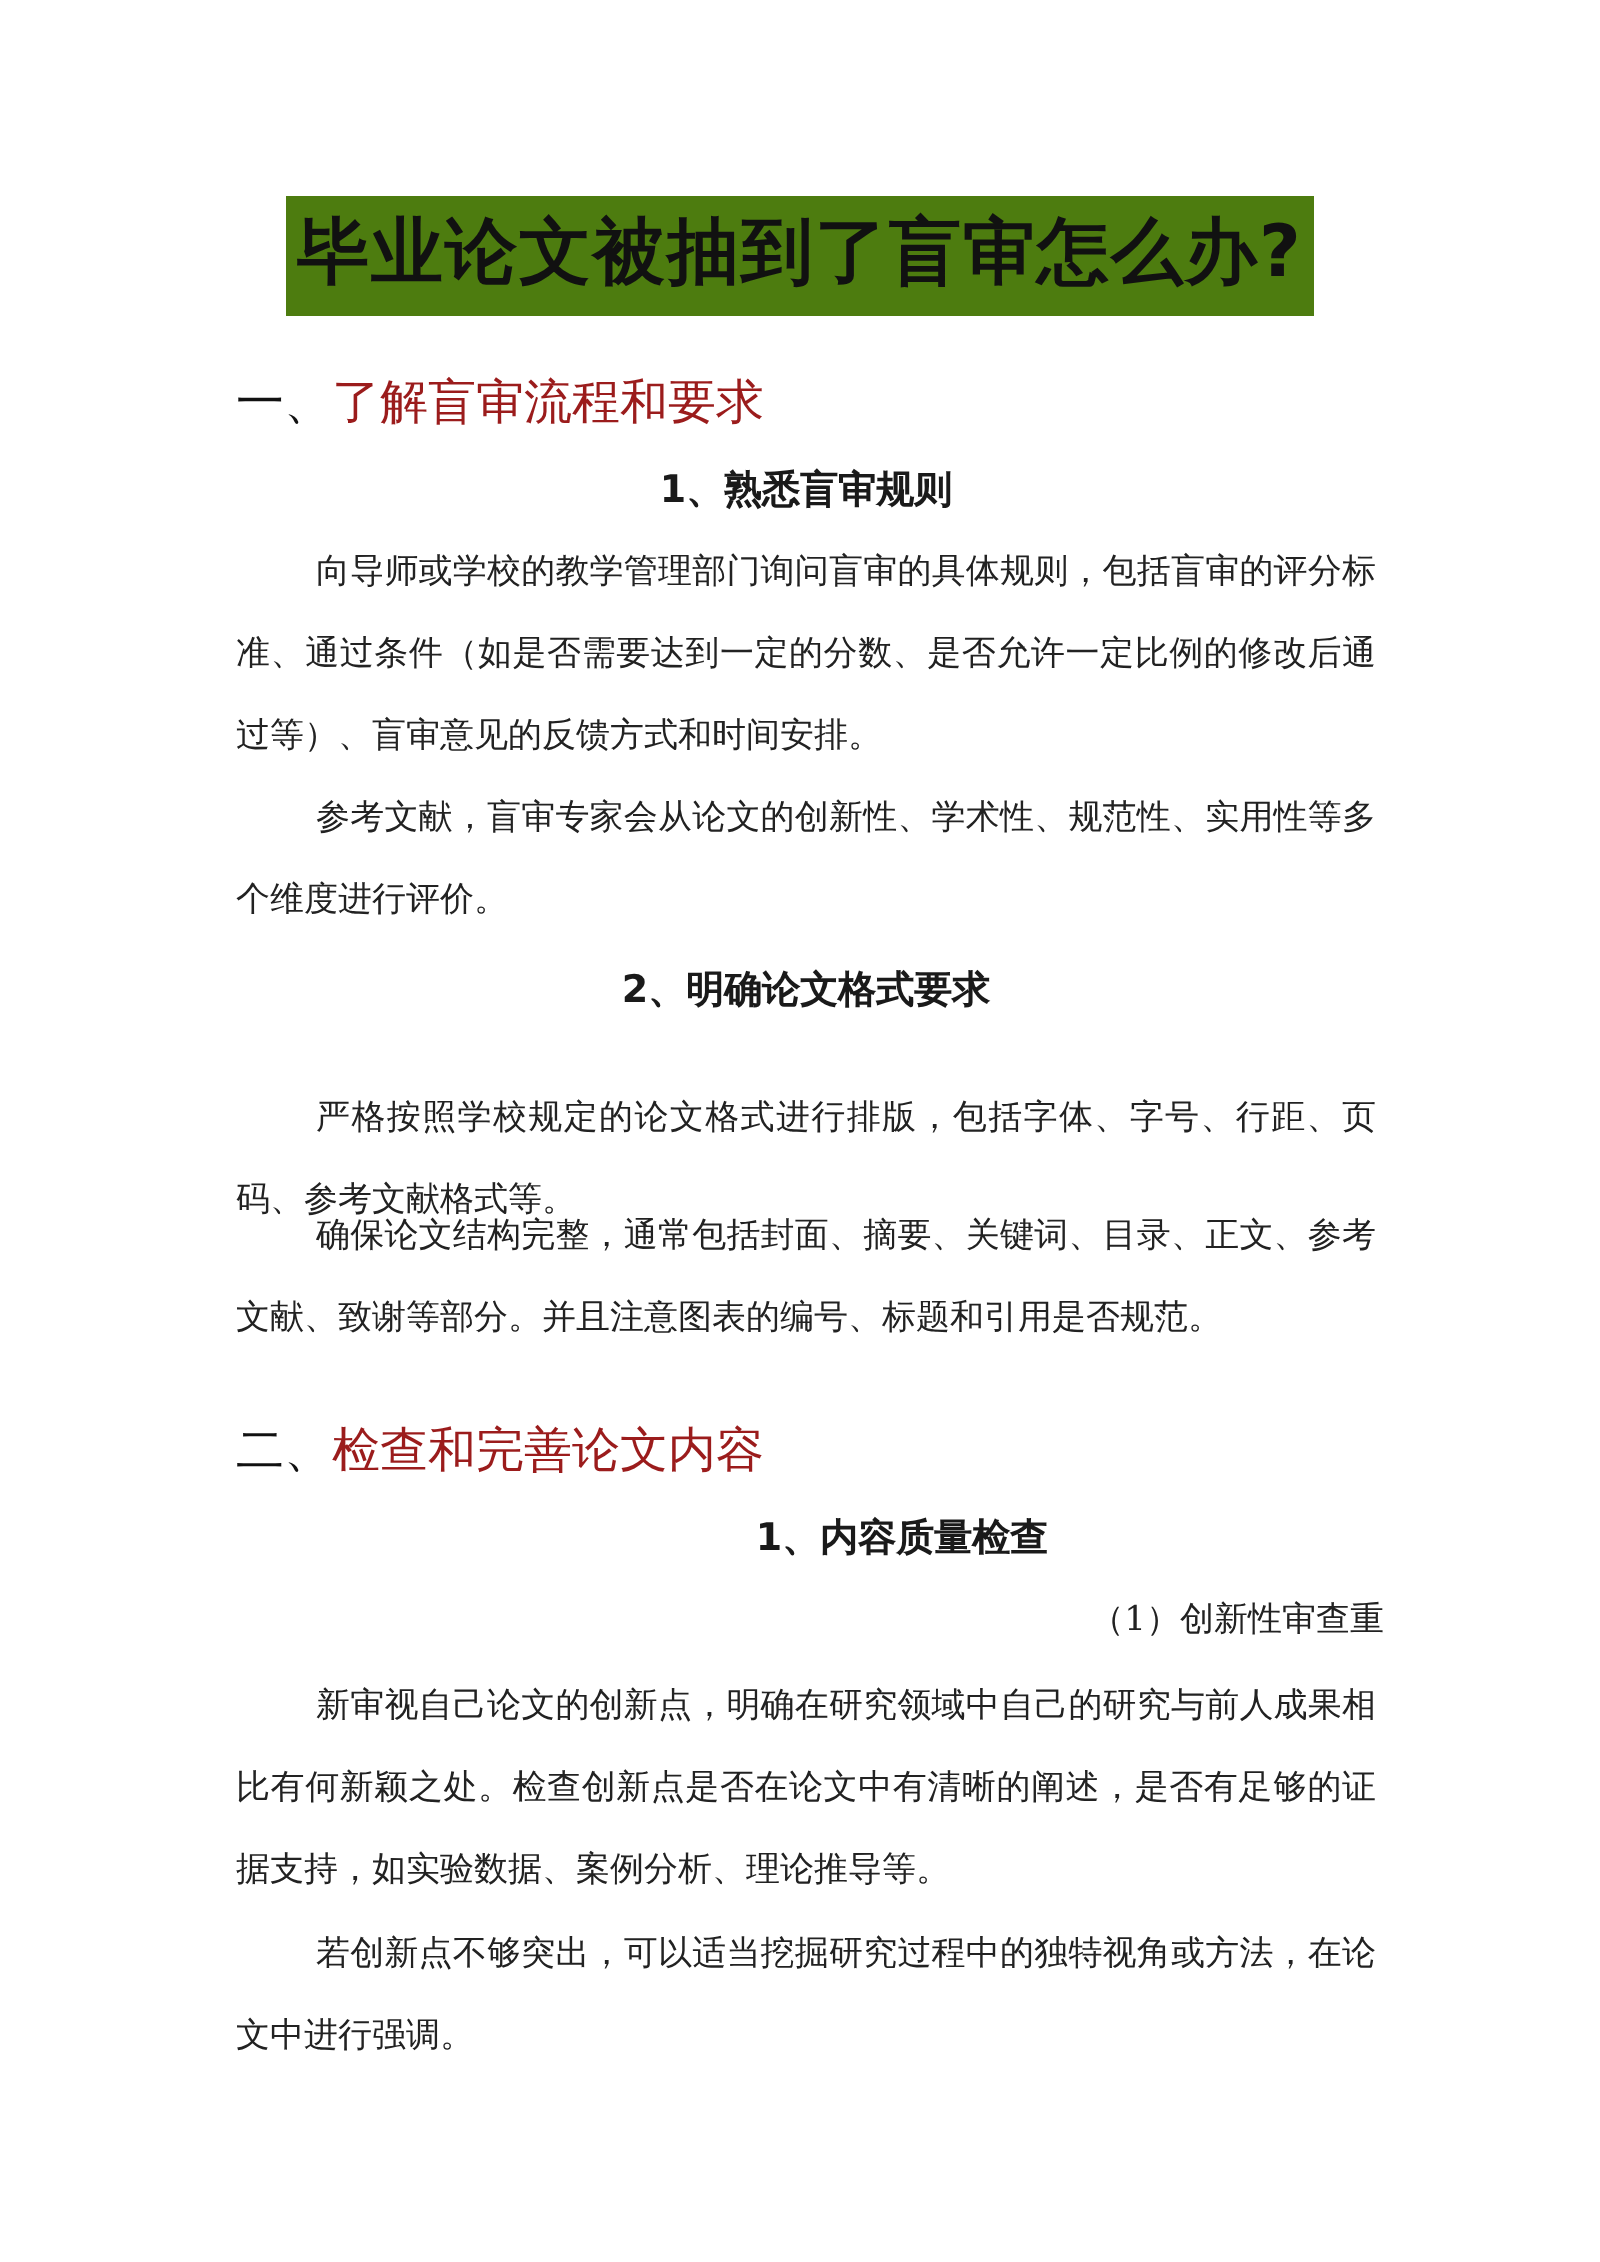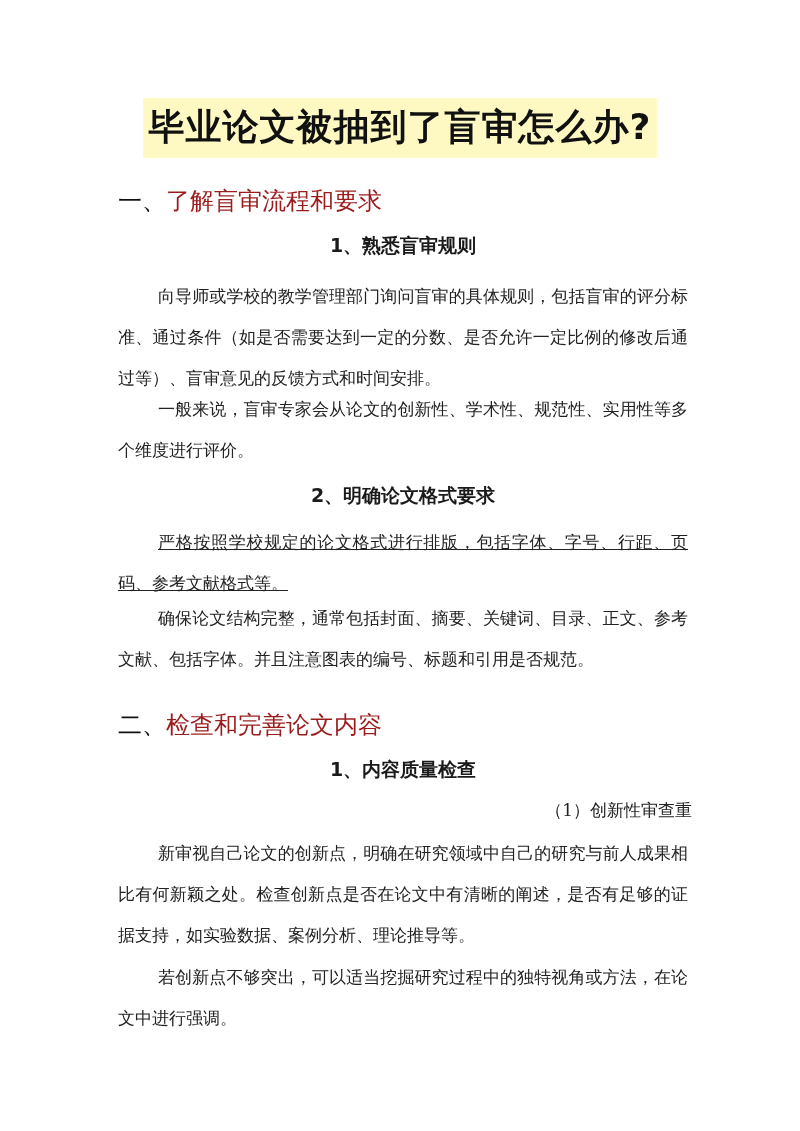--- a/index.html
+++ b/index.html
@@ -1,44 +1,44 @@
 <!DOCTYPE html>
 <html><head>
 <meta charset="utf-8">
 <style>
   html, body { margin:0; padding:0; background:#ffffff; }
   body { width:800px; height:1131px; position:relative; overflow:hidden;
          font-family:"DejaVu Serif","Liberation Serif",serif; color:#1a1a1a; }
   .title-wrap { position:absolute; top:98px; left:0; width:800px; text-align:center; }
-  .title { display:inline-block; background:#fef9c3; padding:6px 6px 8px 6px;
+  .title { display:inline-block; background:#4d7c0f; padding:6px 6px 8px 6px;
            font-family:"DejaVu Sans","Liberation Sans",sans-serif;
            font-weight:bold; font-size:36px; letter-spacing:1px; color:#111; line-height:46px; }
   .abs { position:absolute; left:118px; width:570px; }
   .h1 { font-size:24px; line-height:30px; color:#111; }
   .h1 .red { color:#9b1c1c; }
   .h2 { font-family:"DejaVu Sans","Liberation Sans",sans-serif; font-weight:bold; font-size:19px; line-height:26px; color:#1a1a1a;text-align:center; }
   .h3 { font-size:17px; line-height:24px; color:#222;text-align:right; }
   .p { font-size:17px; line-height:41px; color:#222; text-indent:40px; text-align:justify; }
 </style>
 </head>
 <body>
 
 <div class="title-wrap">
   <span class="title">毕业论文被抽到了盲审怎么办?</span>
 </div>
 
 <div class="abs h1" style="top:186px;">
   <span>一、</span><span class="red">了解盲审流程和要求</span>
 </div>
 <div class="abs h2" style="top:232px;">1、熟悉盲审规则</div>
-<div class="abs p" style="top:276px;">向导师或学校的教学管理部门询问盲审的具体规则，包括盲审的评分标准、通过条件（如是否需要达到一定的分数、是否允许一定比例的修改后通过等）、盲审意见的反馈方式和时间安排。</div>
-<div class="abs p" style="top:389px;">一般来说，盲审专家会从论文的创新性、学术性、规范性、实用性等多个维度进行评价。</div>
+<div class="abs p" style="top:266px;">向导师或学校的教学管理部门询问盲审的具体规则，包括盲审的评分标准、通过条件（如是否需要达到一定的分数、是否允许一定比例的修改后通过等）、盲审意见的反馈方式和时间安排。</div>
+<div class="abs p" style="top:389px;">参考文献，盲审专家会从论文的创新性、学术性、规范性、实用性等多个维度进行评价。</div>
 <div class="abs h2" style="top:482px;">2、明确论文格式要求</div>
-<div class="abs p" style="top:522px;text-decoration:underline;">严格按照学校规定的论文格式进行排版，包括字体、字号、行距、页码、参考文献格式等。</div>
-<div class="abs p" style="top:598px;">确保论文结构完整，通常包括封面、摘要、关键词、目录、正文、参考文献、包括字体。并且注意图表的编号、标题和引用是否规范。</div>
+<div class="abs p" style="top:539px;">严格按照学校规定的论文格式进行排版，包括字体、字号、行距、页码、参考文献格式等。</div>
+<div class="abs p" style="top:598px;">确保论文结构完整，通常包括封面、摘要、关键词、目录、正文、参考文献、致谢等部分。并且注意图表的编号、标题和引用是否规范。</div>
 
 <div class="abs h1" style="top:710px;">
   <span>二、</span><span class="red">检查和完善论文内容</span>
 </div>
-<div class="abs h2" style="top:756px;">1、内容质量检查</div>
+<div class="abs h2" style="top:756px;margin-left:48px;">1、内容质量检查</div>
 <div class="abs h3" style="top:798px; left:122px;">（1）创新性审查重</div>
 <div class="abs p" style="top:833px;">新审视自己论文的创新点，明确在研究领域中自己的研究与前人成果相比有何新颖之处。检查创新点是否在论文中有清晰的阐述，是否有足够的证据支持，如实验数据、案例分析、理论推导等。</div>
 <div class="abs p" style="top:957px;">若创新点不够突出，可以适当挖掘研究过程中的独特视角或方法，在论文中进行强调。</div>
 
 </body></html>

